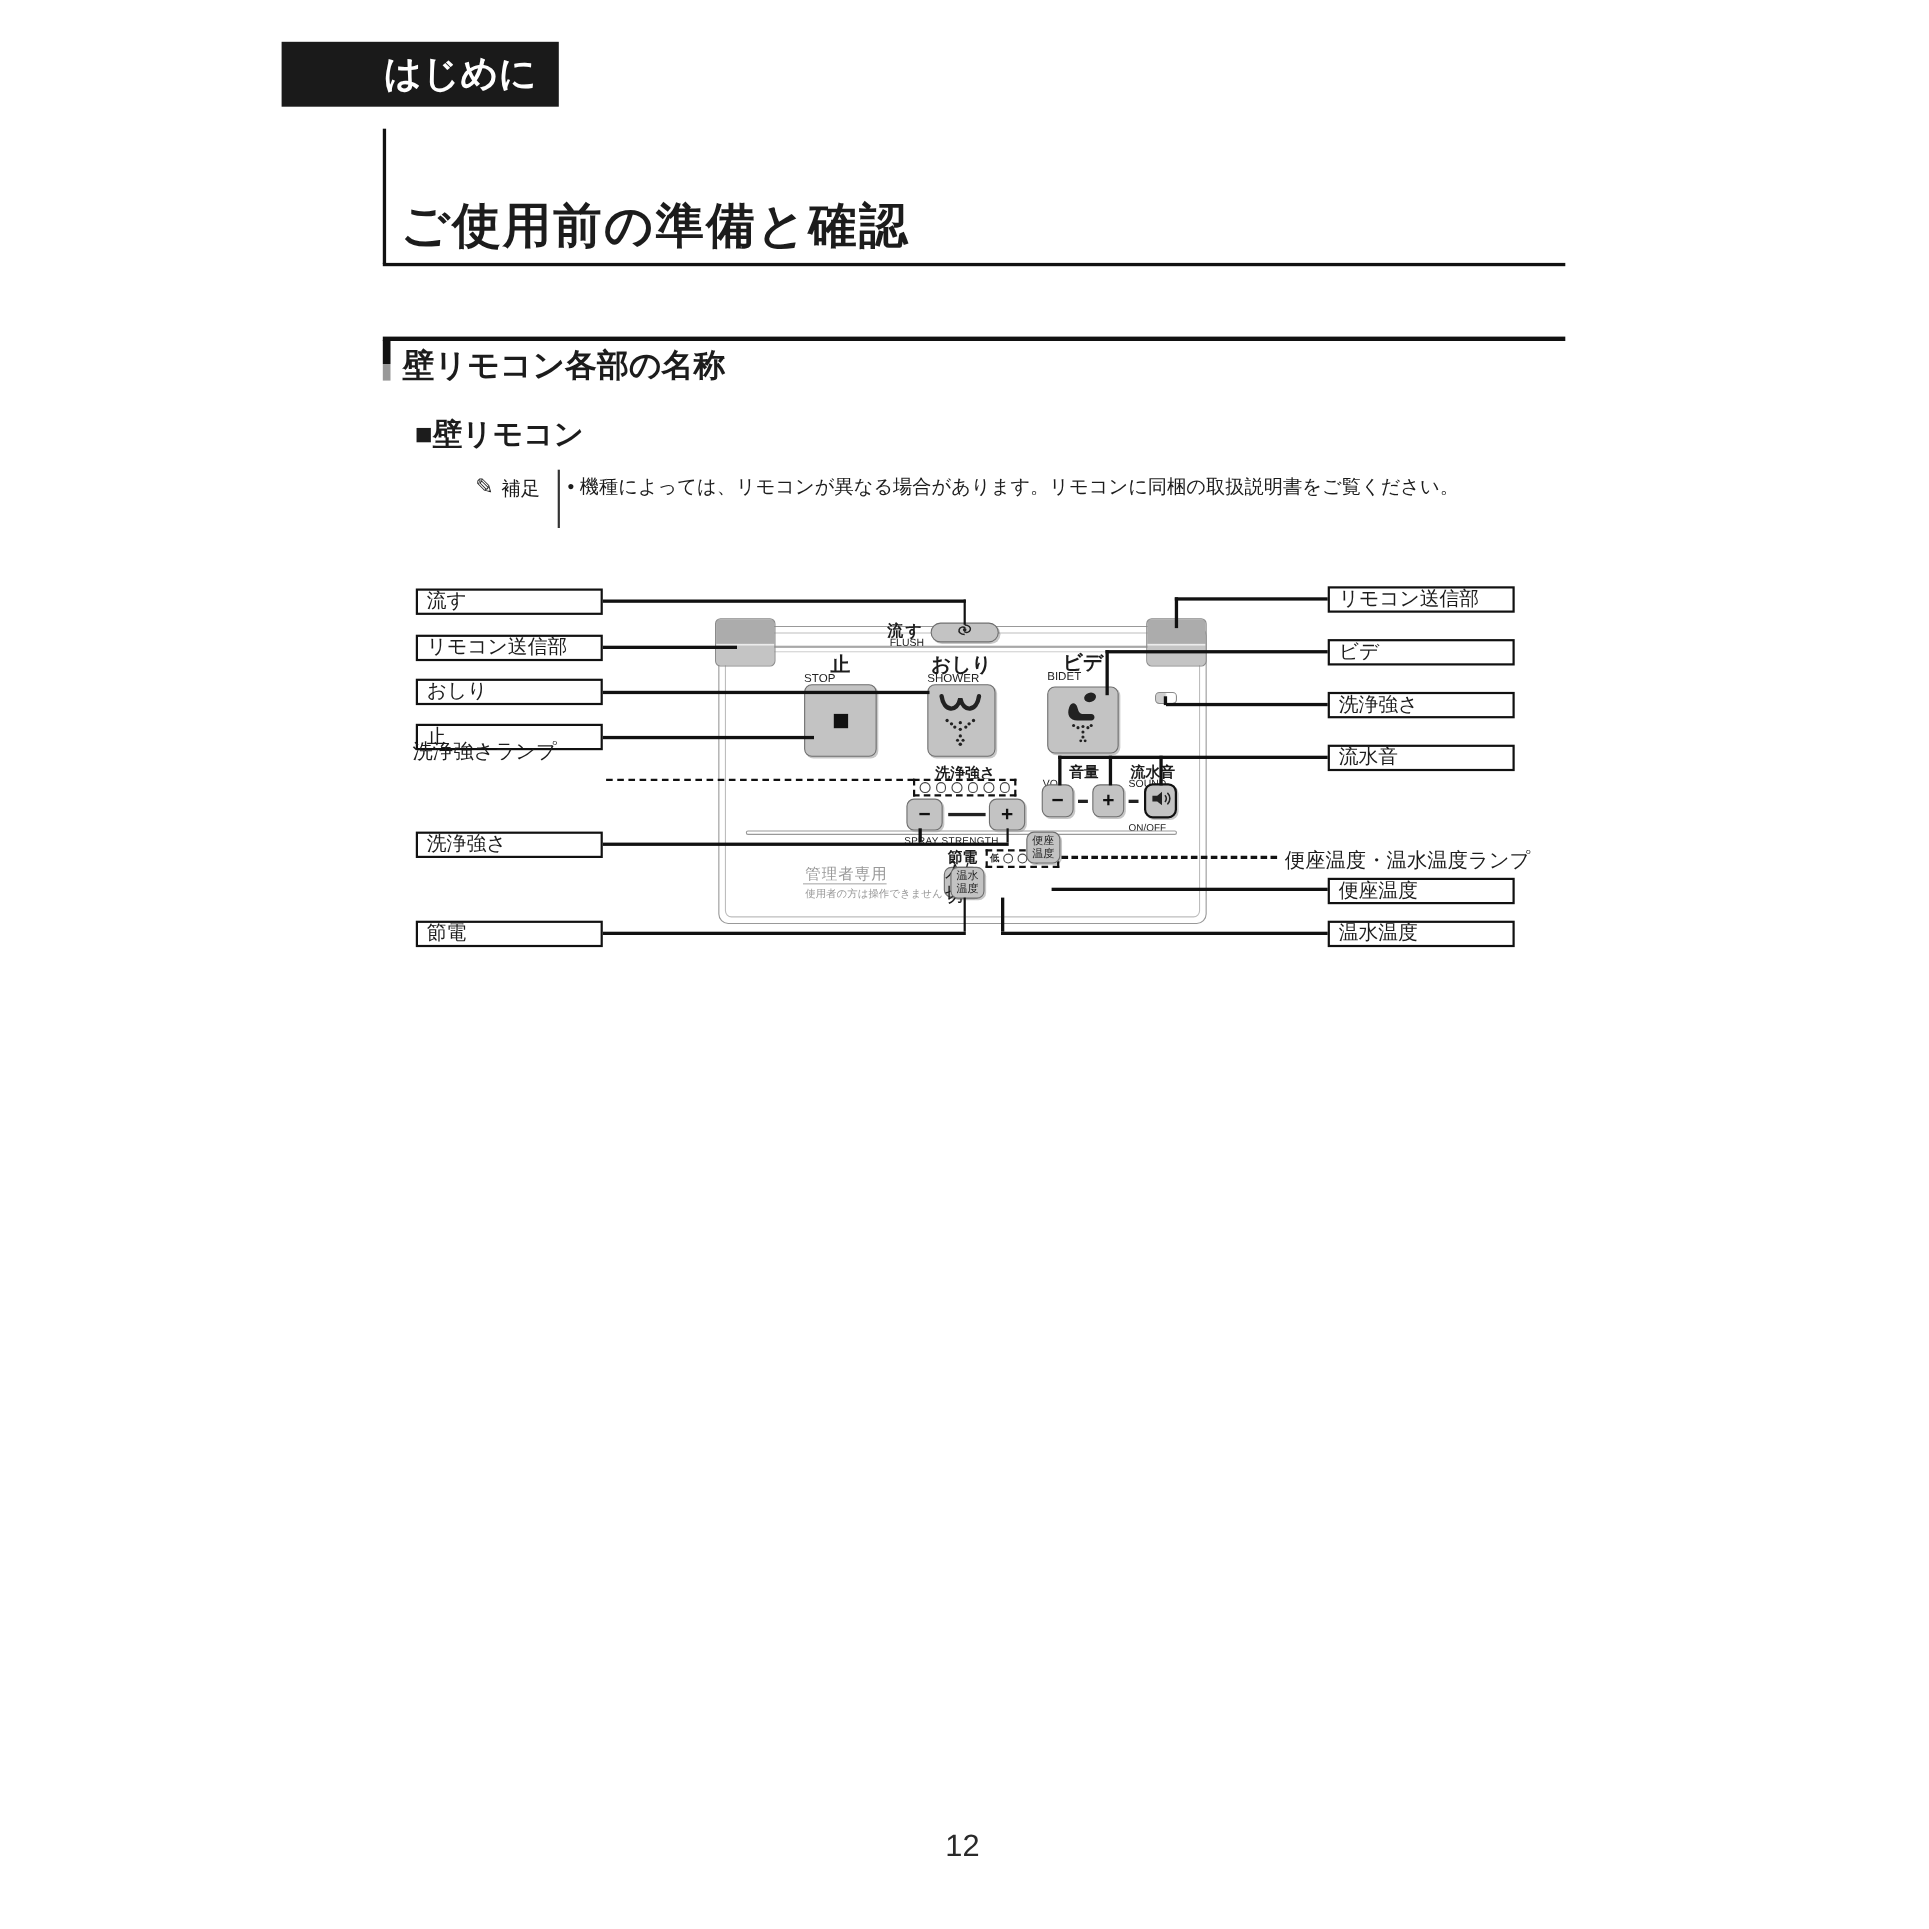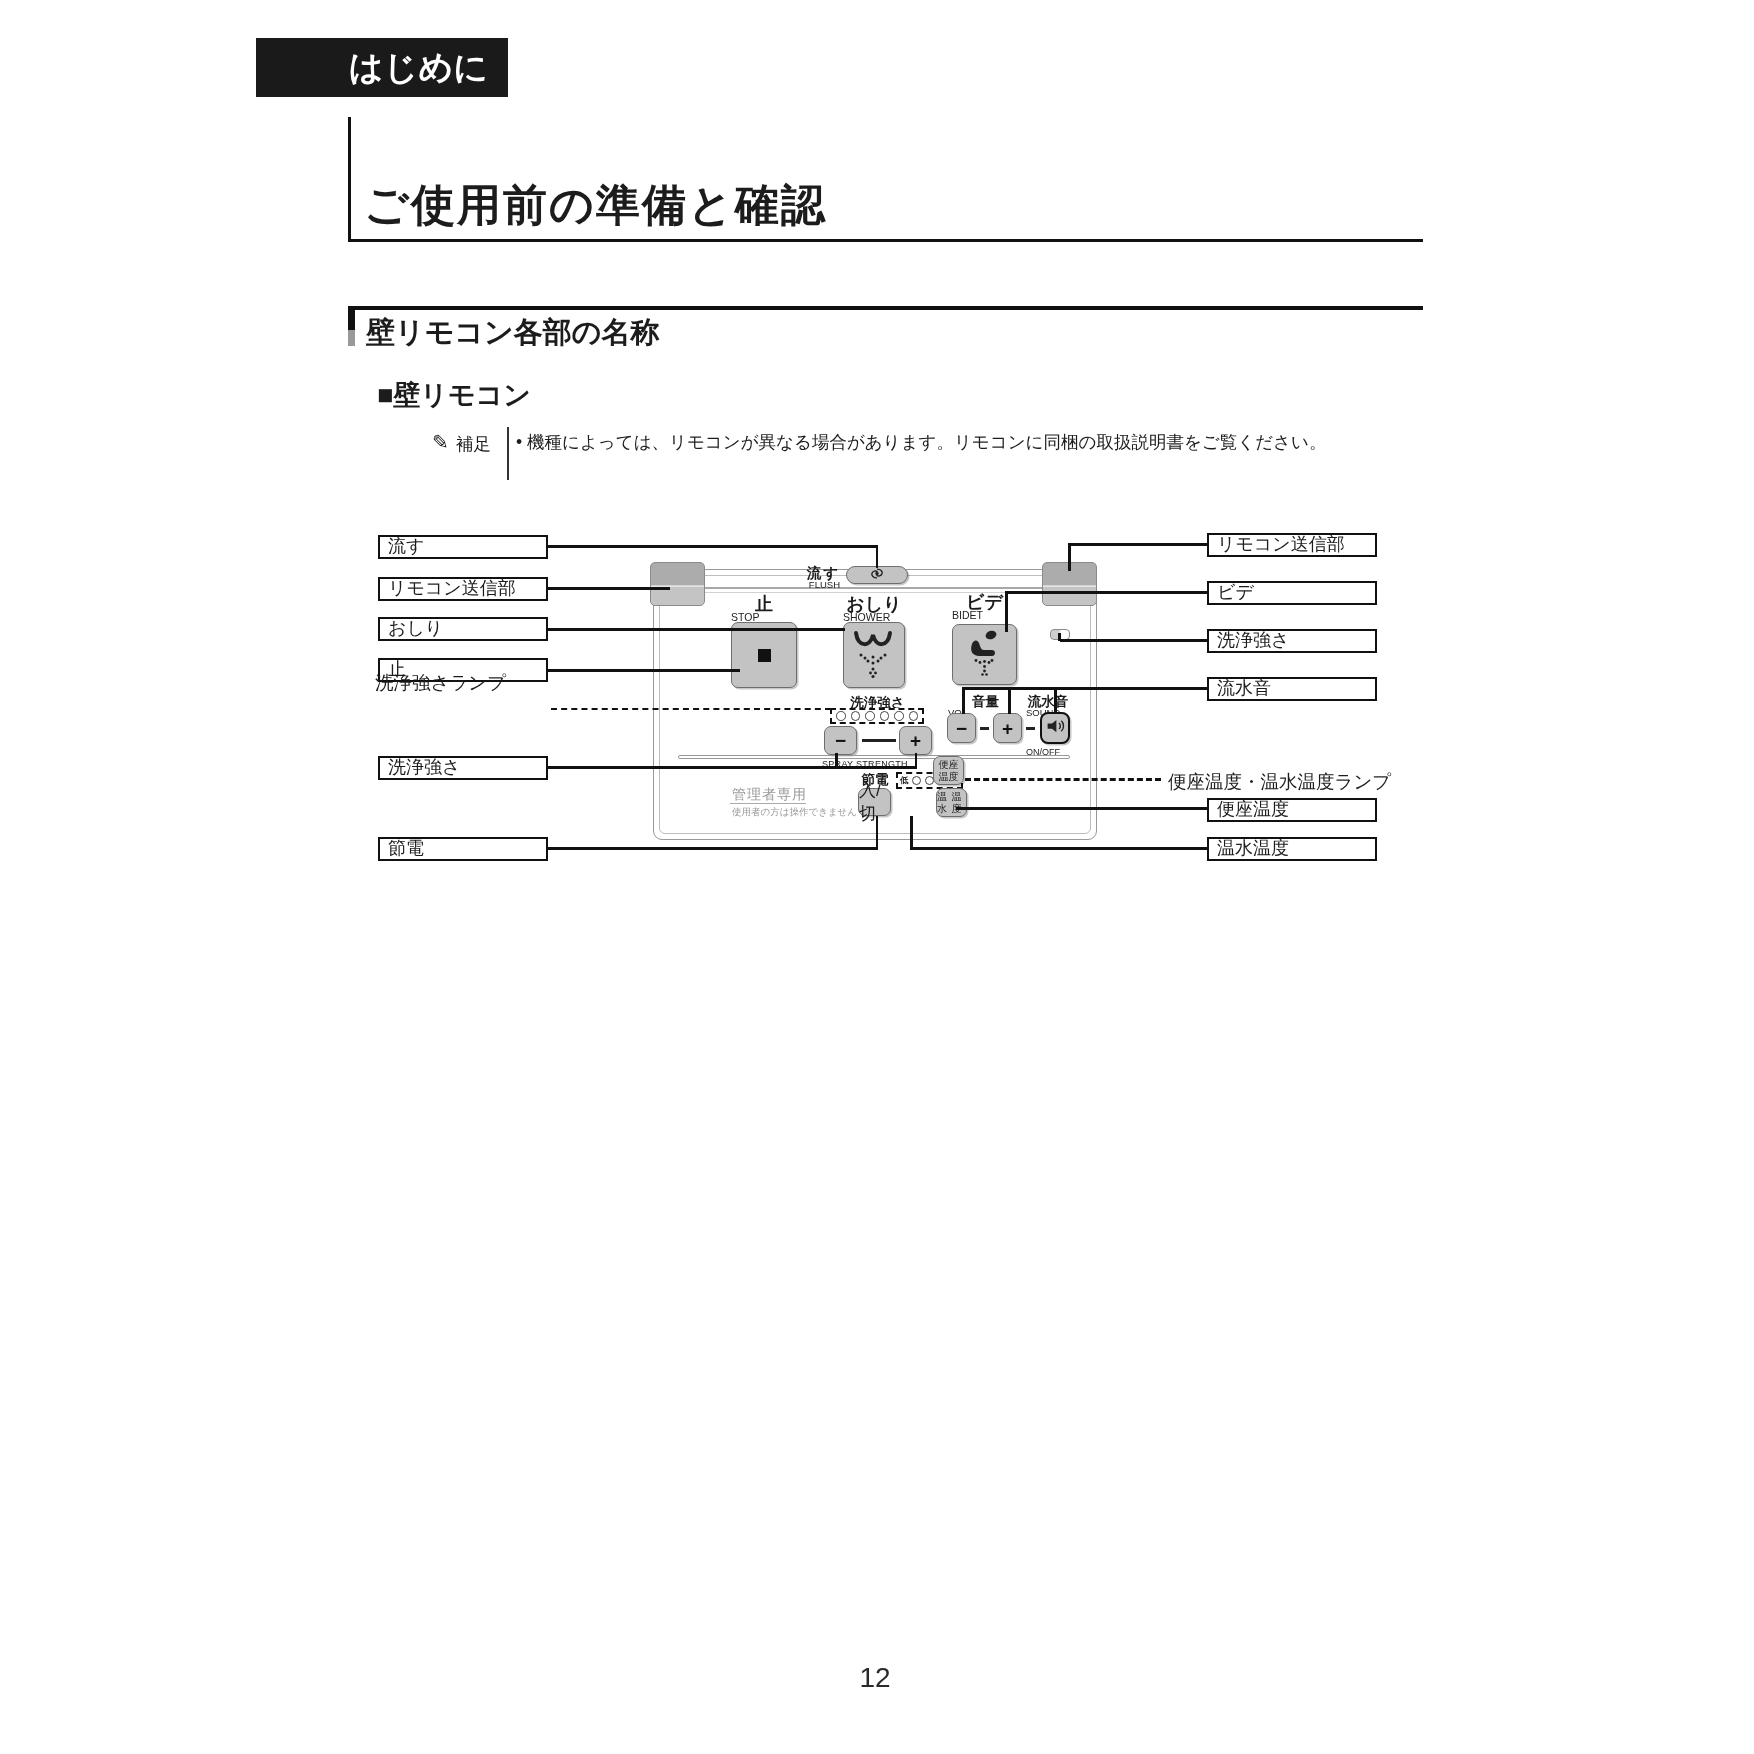--- a/index.html
+++ b/index.html
@@ -213,21 +213,21 @@
       <span>入/切</span>
     </div>
 
   <div class="lampbox" style="left:896px;top:772px;width:67px;height:17px;padding:0 2px">
     <span style="font-size:8.5px;font-weight:600">低</span>
     <span class="lamp"></span>
     <span class="lamp"></span>
     <span class="lamp"></span>
     <span style="font-size:8.5px;font-weight:600">高</span>
   </div>
-  <div class="btn" style="left:936px;top:788px;width:31px;height:29px;flex-direction:row;font-size:10px;line-height:1.15">
+  <div class="btn" style="left:864px;top:788px;width:31px;height:29px;flex-direction:column;font-size:10px;line-height:1.15">
     <span>温水</span>
     <span>温度</span>
   </div>
   <div class="btn" style="left:933px;top:756px;width:31px;height:29px;flex-direction:column;font-size:10px;line-height:1.15">
     <span>便座</span>
     <span>温度</span>
   </div>
 
   <div class="ln" style="left:548px;top:545px;width:330px;height:2.5px"></div>
   <div class="ln" style="left:875.5px;top:545px;width:2.5px;height:23px"></div>

